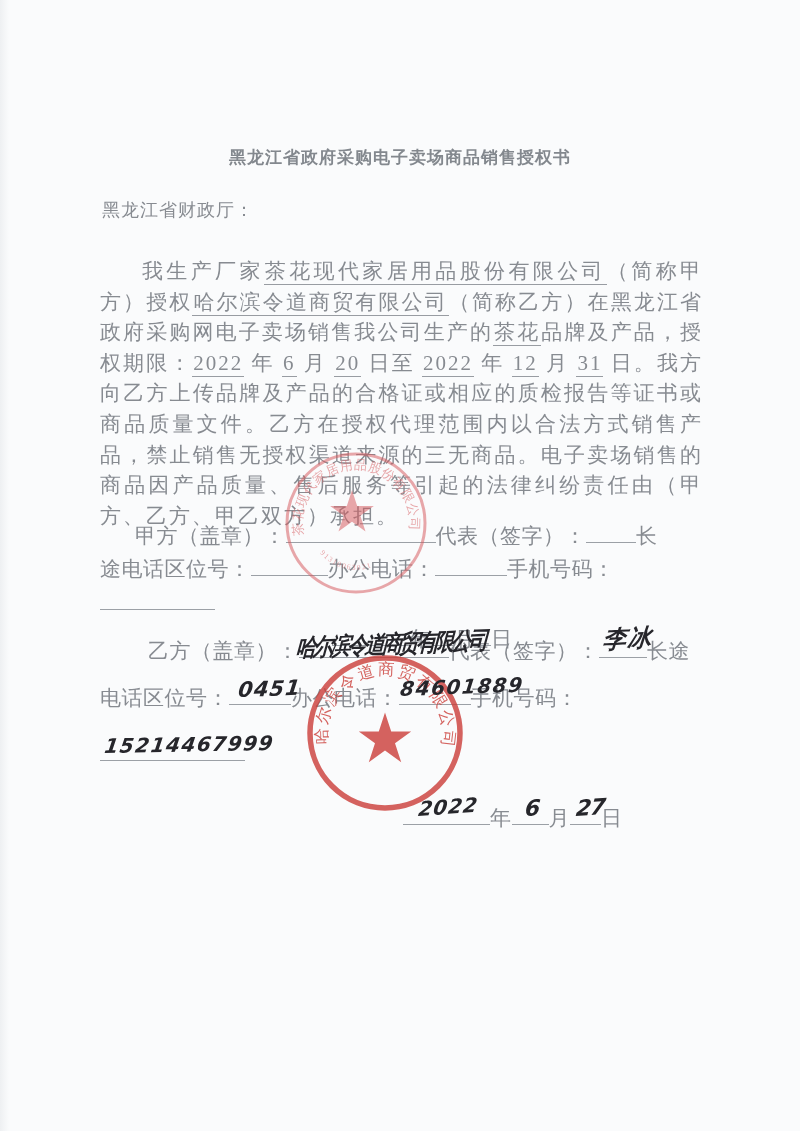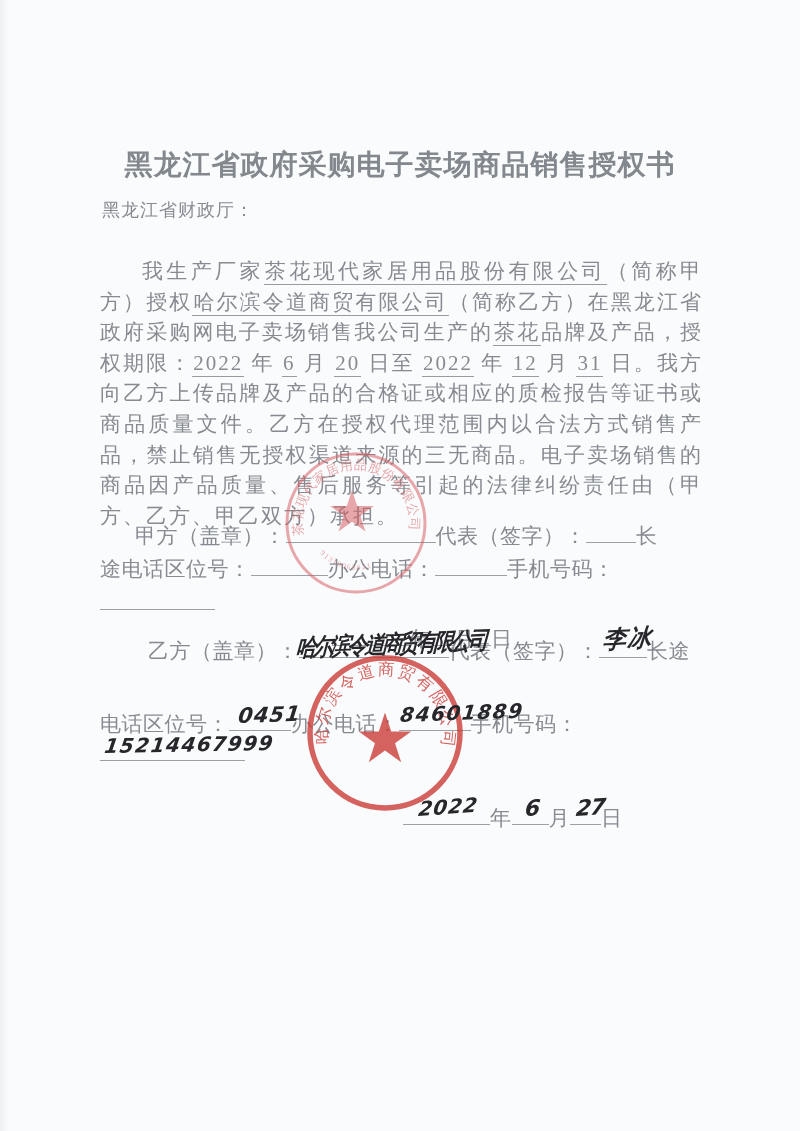--- a/index.html
+++ b/index.html
@@ -9,21 +9,21 @@
     width:800px; height:1131px;
     background:linear-gradient(90deg,#eef0f2 0px,#fafbfc 9px,#fafbfc 100%);
     font-family:"Liberation Serif","DejaVu Serif",serif;
     color:#878b91;
     overflow:hidden;
   }
   .page { position:absolute; inset:0; }
 
   .doc-title{
     position:absolute; top:146px; left:0; width:800px;
-    text-align:center; font-size:28px; font-weight:bold;
+    text-align:center; font-size:17px; font-weight:bold;
     letter-spacing:1px; color:#83888e;
   }
   .salutation{
     position:absolute; top:198px; left:102px;
     font-size:18px; letter-spacing:1px; color:#878b91;
   }
   .body-para{
     position:absolute; top:232px; left:100px; width:603px;
     font-size:21px; line-height:30.6px; letter-spacing:2px;
     text-align:justify; text-align-last:left;
@@ -42,21 +42,21 @@
     vertical-align:baseline;
   }
   .lbl{ display:inline-block; }
 
   #lineA1{ top:521px; padding-left:35px; }
   #lineA2{ top:554px; }
   #lineA3{ top:588px; }
   #lineA4{ top:616px; padding-left:232px;margin-top:8px; }
 
   #lineB1{ top:636px; padding-left:48px; }
-  #lineB2{ top:709px; }
+  #lineB2{ top:683px; }
   #lineB3{ top:739px; }
   #lineB4{ top:803px; padding-left:303px; }
 
   .hand{
     position:absolute; z-index:5;
     font-family:"DejaVu Sans","Liberation Sans",sans-serif;
     font-style:italic; font-weight:600;
     color:#26262b; white-space:nowrap;
     transform-origin:left bottom;
   }

